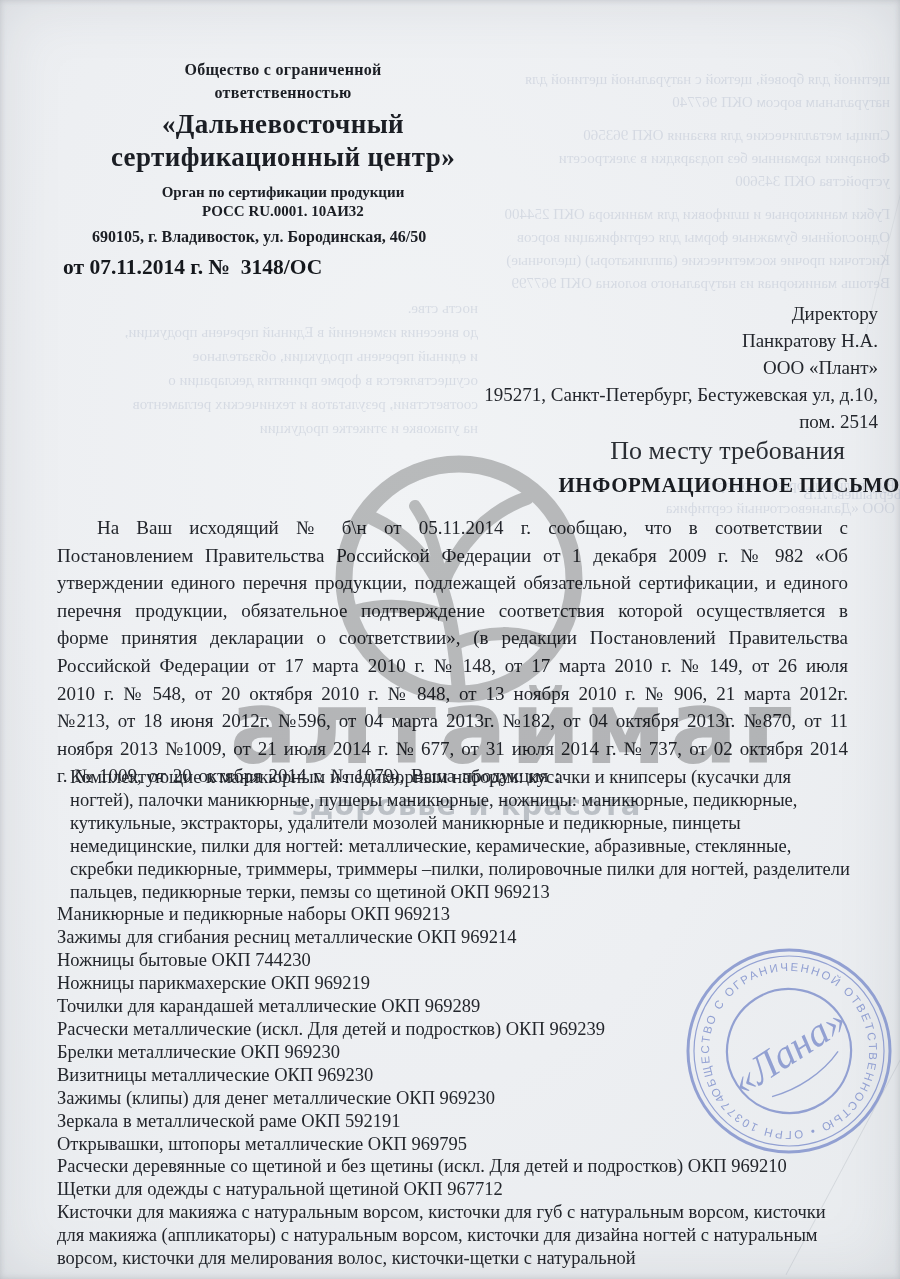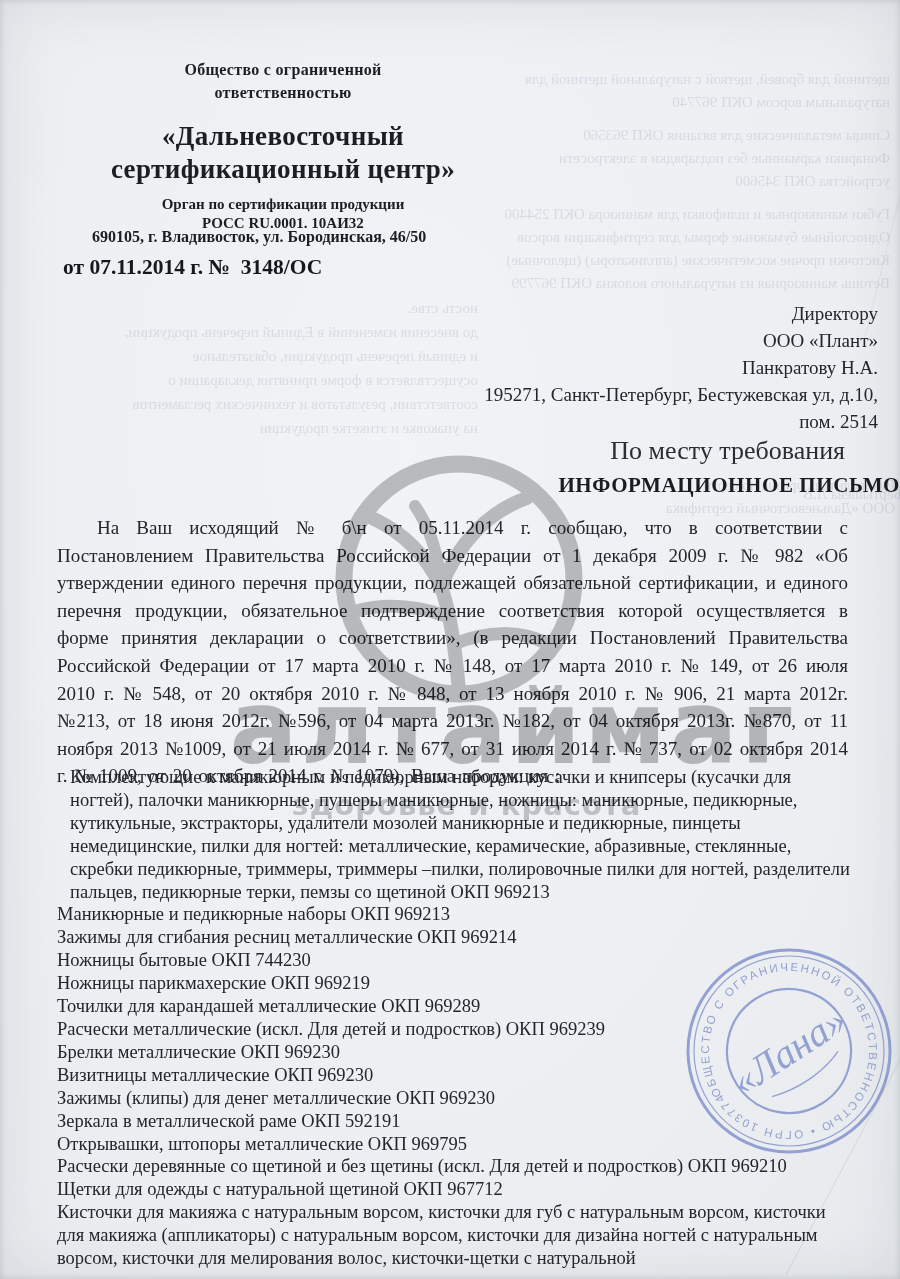--- a/index.html
+++ b/index.html
@@ -32,21 +32,21 @@
   .bleed div{white-space:nowrap;}
   .bleed-a{left:408px;top:68px;width:482px;}
   .bleed-a .gap{height:10px;}
   .bleed-b{left:28px;top:296px;width:450px;line-height:24px;}
   .bleed-c{left:590px;top:474px;width:305px;text-align:left;}
   .bleed-name{left:822px;top:483px;width:80px;}
 
   
   .letterhead{position:absolute;left:92px;top:58px;width:382px;text-align:center;font-weight:bold;color:#1b1e24;}
   .lh-small{font-size:16px;line-height:23px;letter-spacing:.3px;}
-  .lh-big{font-size:27px;line-height:33px;letter-spacing:.4px;margin-top:16px;}
+  .lh-big{font-size:27px;line-height:33px;letter-spacing:.4px;margin-top:4px;}
   .lh-org{font-size:15px;line-height:19px;margin-top:9px;}
   .lh-addr{position:absolute;left:92px;top:228px;width:420px;text-align:left;font-weight:bold;font-size:16px;color:#1b1e24;}
   .ref-line{position:absolute;left:63px;top:255px;font-weight:bold;font-size:21.5px;color:#15181d;white-space:pre-wrap;}
 
   
   .recipient{position:absolute;right:22px;top:300px;text-align:right;font-size:19px;line-height:27px;color:#23262c;}
   .delivery{position:absolute;right:55px;top:436px;font-size:26px;color:#2a2e34;}
 
   
   .doc-title{position:absolute;left:0;top:473px;width:900px;text-align:right;font-weight:bold;font-size:21px;letter-spacing:.6px;color:#191c21;}
@@ -119,22 +119,22 @@
     <div class="lh-big">«Дальневосточный</div>
     <div class="lh-big" style="margin-top:0;">сертификационный центр»</div>
     <div class="lh-org">Орган по сертификации продукции</div>
     <div class="lh-org" style="margin-top:0;">РОСС RU.0001. 10АИ32</div>
   </div>
   <div class="lh-addr">690105, г. Владивосток, ул. Бородинская, 46/50</div>
   <div class="ref-line">от 07.11.2014 г. №  3148/ОС</div>
 
   <div class="recipient">
     <div>Директору</div>
+    <div>Панкратову Н.А.</div>
     <div>ООО «Плант»</div>
-    <div>Панкратову Н.А.</div>
     <div>195271, Санкт-Петербург, Бестужевская ул, д.10,</div>
     <div>пом. 2514</div>
   </div>
   <div class="delivery">По месту требования</div>
 
   <div class="doc-title">ИНФОРМАЦИОННОЕ ПИСЬМО</div>
   <div class="body-par">На Ваш исходящий № б\н от 05.11.2014 г. сообщаю, что в соответствии с Постановлением Правительства Российской Федерации от 1 декабря 2009 г. № 982 «Об утверждении единого перечня продукции, подлежащей обязательной сертификации, и единого перечня продукции, обязательное подтверждение соответствия которой осуществляется в форме принятия декларации о соответствии», (в редакции Постановлений Правительства Российской Федерации от 17 марта 2010 г. № 148, от 17 марта 2010 г. № 149, от 26 июля 2010 г. № 548, от 20 октября 2010 г. № 848, от 13 ноября 2010 г. № 906, 21 марта 2012г. №213, от 18 июня 2012г. №596, от 04 марта 2013г. №182, от 04 октября 2013г. №870, от 11 ноября 2013 №1009, от 21 июля 2014 г. № 677, от 31 июля 2014 г. № 737, от 02 октября 2014 г. № 1009, от 20 октября 2014 г. № 1079), Ваша продукция :</div>
 
   <div class="products">
     <div class="intro">Комплектующие к маникюрным и педикюрным наборам: кусачки и книпсеры (кусачки для ногтей), палочки маникюрные, пушеры маникюрные, ножницы: маникюрные, педикюрные, кутикульные, экстракторы, удалители мозолей маникюрные и педикюрные, пинцеты немедицинские, пилки для ногтей: металлические, керамические, абразивные, стеклянные, скребки педикюрные, триммеры, триммеры –пилки, полировочные пилки для ногтей, разделители пальцев, педикюрные терки, пемзы со щетиной ОКП 969213</div>

